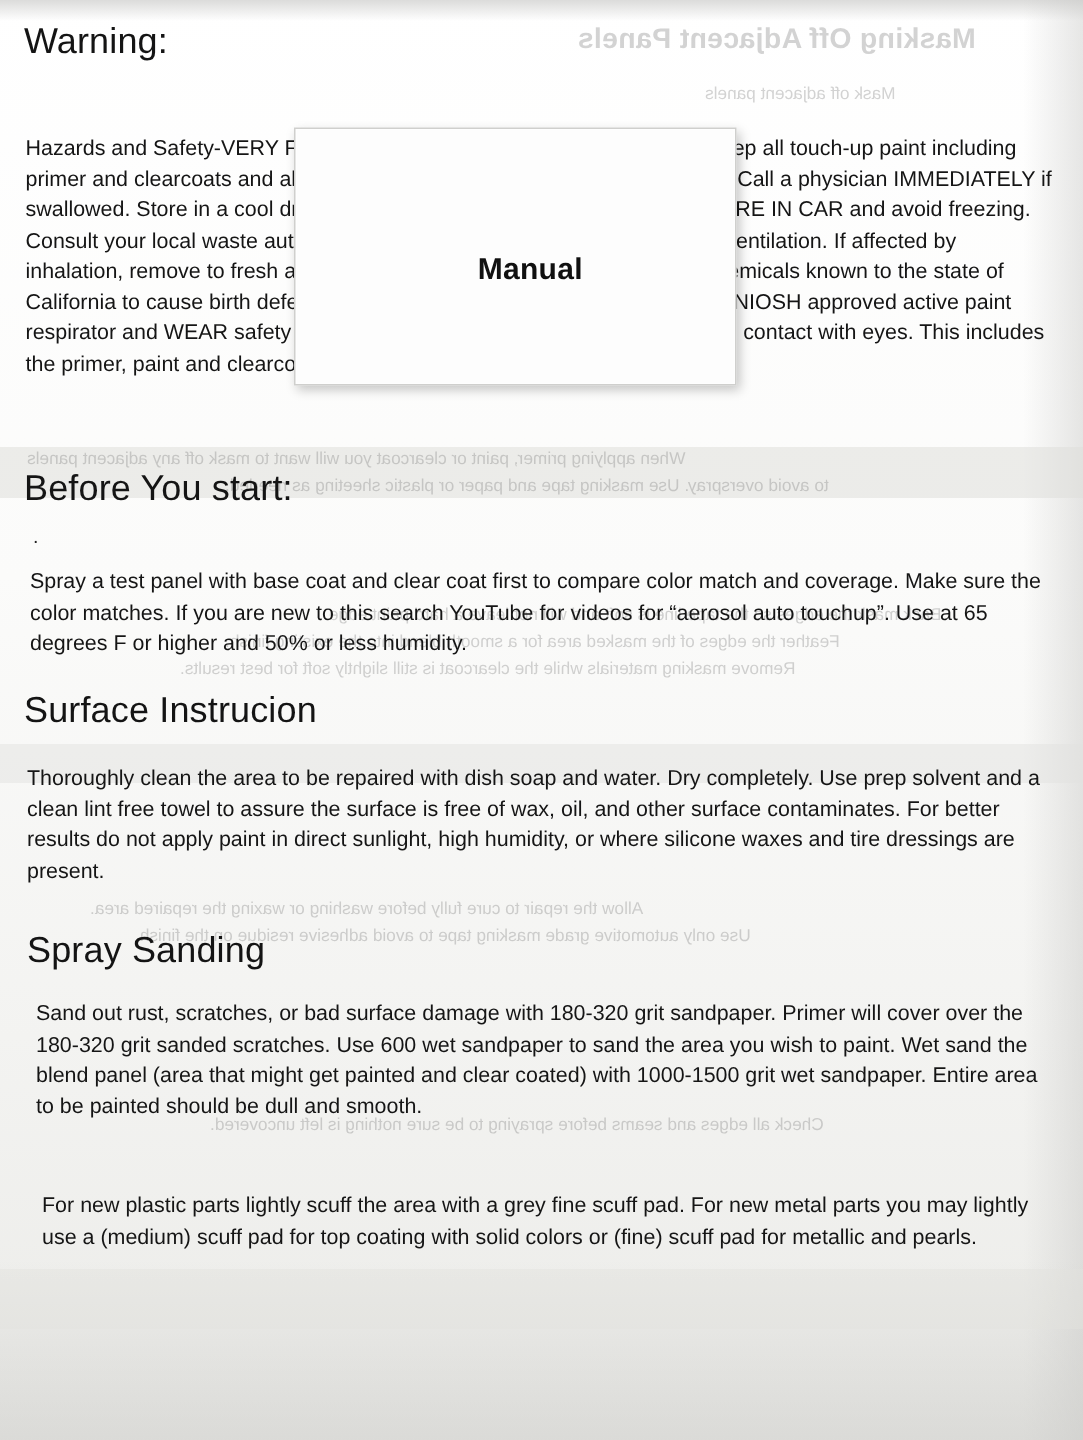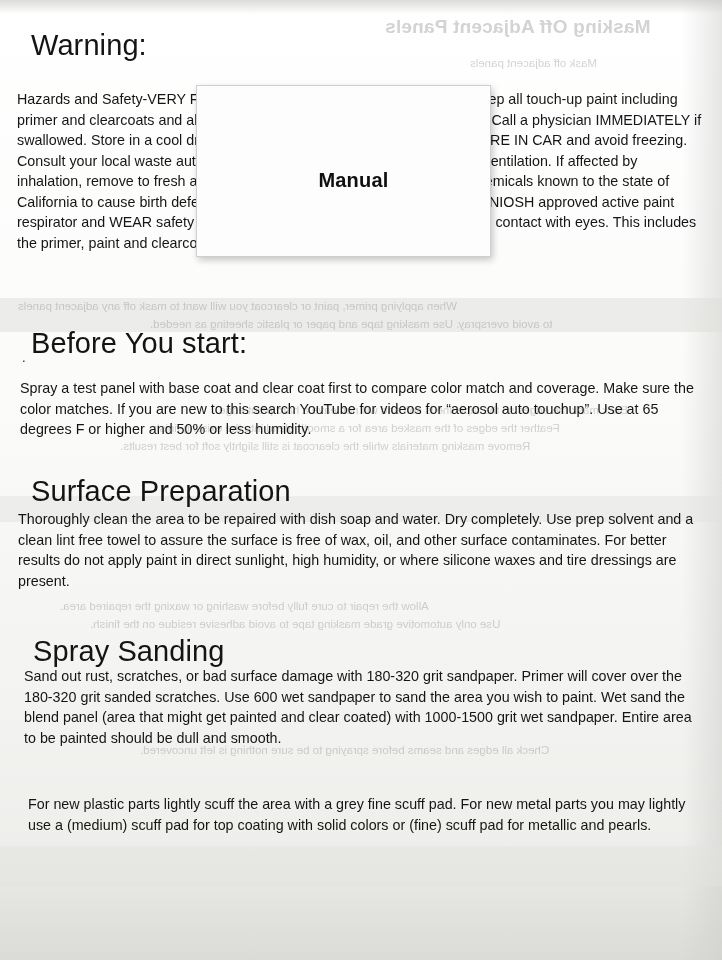--- a/index.html
+++ b/index.html
@@ -71,22 +71,22 @@
 
   
   .content {
     position: absolute;
     left: 0; top: 0;
     width: 722px;
     padding: 0;
   }
 
   h1.section {
-    margin: 15px;
-    font-size: 29px;
+    margin: 0;
+    font-size: 24px;
     font-weight: 400;
     letter-spacing: 0.1px;
     color: #141414;
     font-family: "Liberation Sans", sans-serif;
   }
 
   p.body {
     margin: 0;
     font-size: 14.3px;
     line-height: 20.5px;
@@ -153,21 +153,21 @@
 
   <div class="content">
 
     <h1 class="section blk" style="left:16px; top:14px; width:400px;">Warning:</h1>
     <p class="body blk" style="left:17px; top:89px; width:686px;">Hazards and Safety-VERY FLAMMABLE. Harmful or fatal if swallowed. Keep all touch-up paint including primer and clearcoats and all related materials out of the reach of children. Call a physician IMMEDIATELY if swallowed. Store in a cool dry place between 60F and 120F. DO NOT STORE IN CAR and avoid freezing. Consult your local waste authority for proper disposal. Use with adequate ventilation. If affected by inhalation, remove to fresh air and call physician. This product contains chemicals known to the state of California to cause birth defects, cancer and other reproductive harm. Use NIOSH approved active paint respirator and WEAR safety goggles when spraying to avoid inhalation and contact with eyes. This includes the primer, paint and clearcoat.</p>
 
     <h1 class="section blk" style="left:16px; top:312px; width:420px;">Before You start:</h1>
     <div class="stray-dot">.</div>
     <p class="body blk" style="left:20px; top:378px; width:682px;">Spray a test panel with base coat and clear coat first to compare color match and coverage. Make sure the color matches.  If you are new to this search YouTube for videos for “aerosol auto touchup”.  Use at 65 degrees F or higher and 50% or less humidity.</p>
 
-    <h1 class="section blk" style="left:16px; top:460px; width:460px;">Surface Preparation</h1>
+    <h1 class="section blk" style="left:16px; top:460px; width:460px;">Surface Instrucion</h1>
     <p class="body blk" style="left:18px; top:509px; width:684px;">Thoroughly clean the area to be repaired with dish soap and water.  Dry completely. Use prep solvent and a clean lint free towel to assure the surface is free of wax, oil, and other surface contaminates. For better results do not apply paint in direct sunlight, high humidity, or where silicone waxes and tire dressings are present.</p>
 
     <h1 class="section blk" style="left:18px; top:620px; width:420px;">Spray Sanding</h1>
     <p class="body blk" style="left:24px; top:666px; width:672px;">Sand out rust, scratches, or bad surface damage with 180-320 grit sandpaper. Primer will cover over the 180-320 grit sanded scratches. Use 600 wet sandpaper to sand the area you wish to paint. Wet sand the blend panel (area that might get painted and clear coated) with 1000-1500 grit wet sandpaper. Entire area to be painted should be dull and smooth.</p>
     <p class="body blk" style="left:28px; top:794px; width:664px;">For new plastic parts lightly scuff the area with a grey fine scuff pad. For new metal parts you may lightly use a (medium) scuff pad for top coating with solid colors or (fine) scuff pad for metallic and pearls.</p>
 
   </div>
 
   <div id="label-card">
     <div class="l2">Manual</div>

